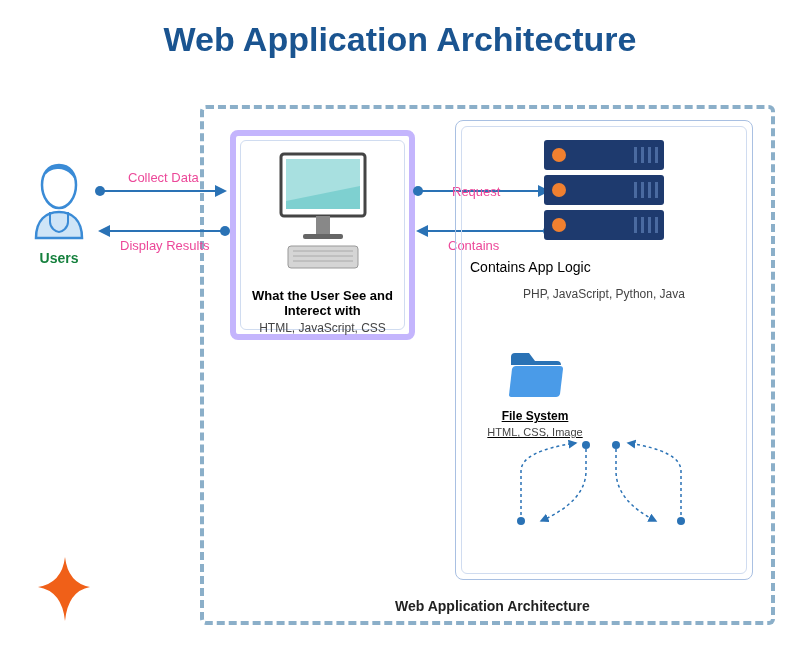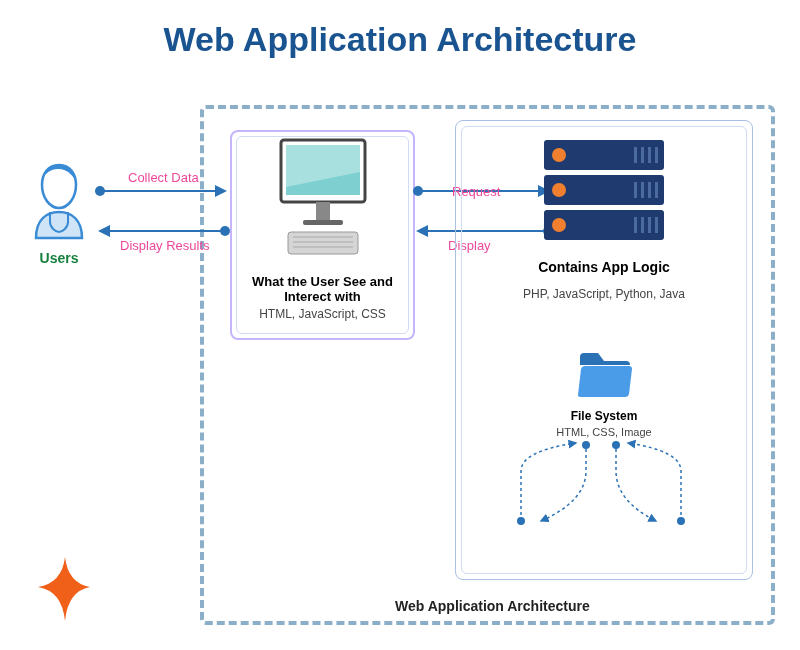--- a/index.html
+++ b/index.html
@@ -2,31 +2,31 @@
 <html><head>
 <meta charset="utf-8">
 <style>
   * { box-sizing: border-box; margin: 0; padding: 0; }
   body { width: 800px; height: 650px; font-family: Arial, sans-serif; background: #fff; position: relative; }
   .title { color: #1a5490; font-size: 34px; font-weight: bold; text-align: center; padding: 20px 0 10px; }
   .arch-box { position: absolute; left: 200px; top: 105px; width: 575px; height: 520px; border: 4px dashed #8bafc9; border-radius: 6px; }
   .arch-label { position: absolute; left: 395px; top: 598px; font-size: 14px; font-weight: bold; color: #222; }
   .users { position: absolute; left: 28px; top: 160px; text-align: center; }
   .users-label { font-size: 14px; font-weight: bold; margin-top: 6px; color: #15803d; text-align: center; }
-  .client-box { position: absolute; left: 230px; top: 130px; width: 185px; height: 210px; border: 2px solid #c4b5fd; border-radius: 8px; text-align: center; }
+  .client-box { position: absolute; left: 230px; top: 130px; width: 185px; height: 210px; border: 6px solid #c4b5fd; border-radius: 8px; text-align: center; padding-top: 10px; }
   .client-box::before { content: ''; position: absolute; inset: 4px; border: 1px solid #d0dcf0; border-radius: 6px; }
   .client-title { font-size: 13px; font-weight: bold; margin-top: 8px; position: relative; z-index: 2; }
   .client-sub { font-size: 12px; color: #444; margin-top: 3px; position: relative; z-index: 2; }
   .server-box { position: absolute; left: 455px; top: 120px; width: 298px; height: 460px; border: 1px solid #a9c0e2; border-radius: 8px; padding: 14px; }
   .server-box::before { content: ''; position: absolute; inset: 5px; border: 1px solid #d0dcf0; border-radius: 6px; }
   .server-stack { position: relative; z-index: 2; margin: 0 auto; width: 130px; }
-  .server-title { text-align: center; font-size: 14px; font-weight: bold; margin-top: 10px; position: relative; z-index: 2; }
+  .server-title { text-align: left; font-size: 14px; font-weight: normal; margin-top: 10px; position: relative; z-index: 2; }
   .server-sub { text-align: center; font-size: 12px; color: #444; margin-top: 12px; position: relative; z-index: 2; }
   .webserver-label { text-align: center; font-size: 13px; font-weight: bold; margin-top: 30px; position: relative; z-index: 2; }
-  .storage-row { display: flex; justify-content: center; margin-top: 50px; position: relative; z-index: 2; }
+  .storage-row { display: flex; justify-content: space-between; margin-top: 50px; position: relative; z-index: 2; text-decoration: underline; }
   .storage-item { text-align: center; width: 130px; }
   .storage-title { font-size: 12px; font-weight: bold; margin-top: 6px; }
   .storage-sub { font-size: 11px; color: #444; margin-top: 2px; line-height: 1.3; }
   .arrow { position: absolute; height: 2px; background: #2a72b5; }
   .arrow .dot { position: absolute; width: 10px; height: 10px; border-radius: 50%; background: #2a72b5; top: -4px; }
   .arrow .head-r { position: absolute; right: -2px; top: -5px; width: 0; height: 0; border-left: 12px solid #2a72b5; border-top: 6px solid transparent; border-bottom: 6px solid transparent; }
   .arrow .head-l { position: absolute; left: -2px; top: -5px; width: 0; height: 0; border-right: 12px solid #2a72b5; border-top: 6px solid transparent; border-bottom: 6px solid transparent; }
   .arrow-label { position: absolute; font-size: 13px; color: #ec4899; font-weight: 500; }
   .star-logo { position: absolute; left: 30px; top: 555px; }
 </style>
@@ -85,21 +85,21 @@
 <div class="arrow" style="left:418px; top:190px; width:130px;">
   <div class="dot" style="left:-5px;"></div>
     <div class="head-r"></div>
 </div>
 <div class="arrow-label" style="left:452px; top:184px;">Request</div>
 
 <div class="arrow" style="left:418px; top:230px; width:130px;">
   <div class="head-l"></div>
     <div class="dot" style="right:-5px;"></div>
 </div>
-<div class="arrow-label" style="left:448px; top:238px;">Display</div>
+<div class="arrow-label" style="left:448px; top:238px;">Contains</div>
 
 <div class="server-box">
   <div class="server-stack">
     <svg width="130" height="110" viewBox="0 0 130 110">
       <g>
         <rect x="5" y="5" width="120" height="30" rx="3" fill="#1e3a6e"></rect>
         <circle cx="20" cy="20" r="7" fill="#f08030"></circle>
         <rect x="95" y="12" width="3" height="16" fill="#4a6aa0"></rect>
           <rect x="102" y="12" width="3" height="16" fill="#4a6aa0"></rect>
           <rect x="109" y="12" width="3" height="16" fill="#4a6aa0"></rect>

